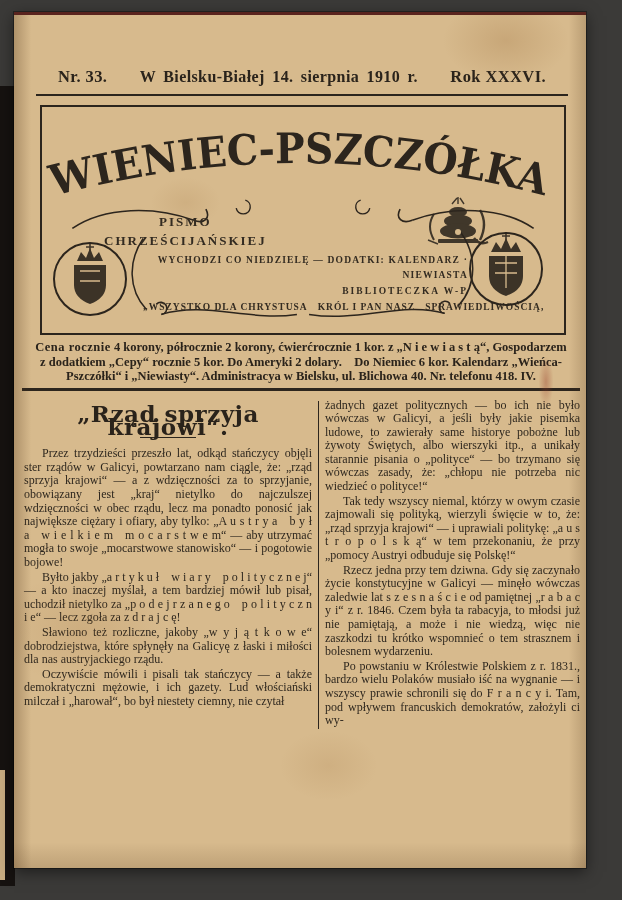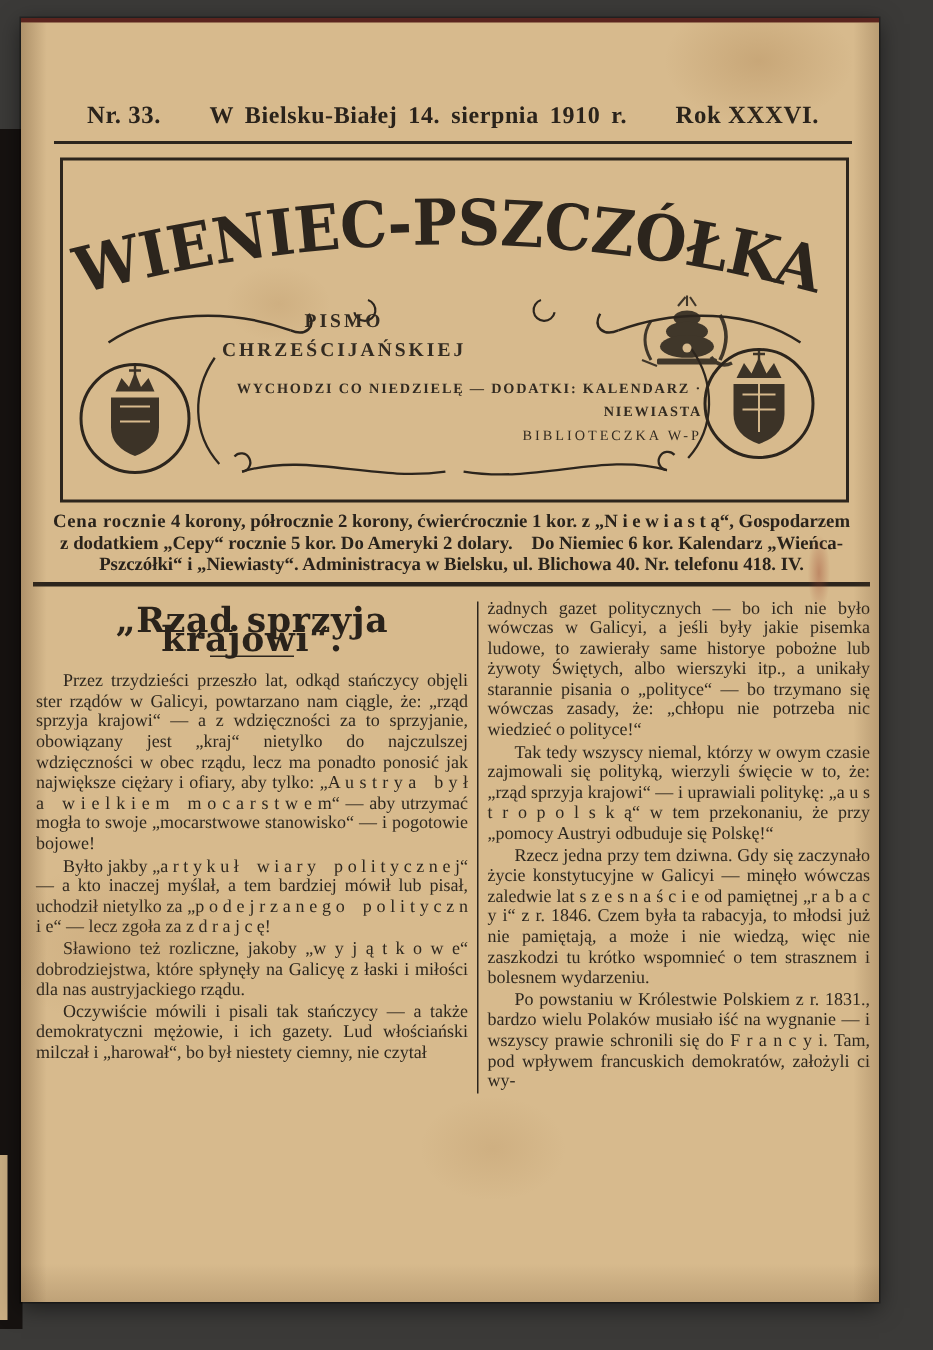--- a/index.html
+++ b/index.html
@@ -39,29 +39,29 @@
   .issue-header .date{font-size:16px;word-spacing:3px;}
   .header-rule{height:2px;background:#2c251d;margin:7px 18px 0 22px;}
   
   .masthead-box{
     position:relative;margin:9px 20px 0 26px;height:226px;
     border:2px solid #2c251d;
   }
   .masthead-title-svg{position:absolute;top:4px;left:2px;width:512px;height:100px;}
   .subtitle-row{
     position:absolute;top:97px;left:62px;right:62px;height:54px;
-    display:flex;justify-content:space-between;align-items:flex-start;margin-left:44px;
+    display:flex;justify-content:space-between;align-items:center;
   }
   .subtitle-block{font-size:13px;font-weight:bold;letter-spacing:2px;text-align:center;line-height:19px;color:#332b21;}
   .emblem-center{margin-top:-8px;}
   .center-stack{
     position:absolute;top:146px;left:96px;right:96px;text-align:right;color:#332b21;
   }
   .pub-line{font-size:9.5px;font-weight:bold;letter-spacing:1.2px;line-height:15px;}
-  .pub-line2{font-size:9.5px;font-weight:normal;letter-spacing:2px;line-height:16px;}
+  .pub-line2{font-size:9.5px;font-weight:bold;letter-spacing:2px;line-height:16px;}
   .motto{font-size:9.5px;font-weight:bold;letter-spacing:1px;line-height:17px;white-space:nowrap;}
   .motto span{margin:0 5px;}
   .motto .motto-big{font-size:12.5px;letter-spacing:1.5px;}
   .medallion{position:absolute;width:80px;height:84px;}
   .medallion.left{left:8px;top:128px;}
   .medallion.right{right:18px;top:118px;}
   .flourishes{position:absolute;inset:0;pointer-events:none;}
   
   .subscription{
     margin:2px 6px 0 8px;padding:3px 10px 4px;border-bottom:3px solid #2c251d;
@@ -140,20 +140,23 @@
           <path class="ink-line" stroke-width="2.4" d="M60 42 q6 8 14 4"></path>
           <path class="ink-line" stroke-width="2" d="M20 18 q-8 12 0 26"></path>
           <path class="ink-line" stroke-width="1.4" d="M14 44 l10 4"></path>
         </g>
       </svg>
     </div>
 
     <div class="center-stack">
       <div class="pub-line">WYCHODZI CO NIEDZIELĘ — DODATKI: KALENDARZ · NIEWIASTA</div>
       <div class="pub-line2">BIBLIOTECZKA W-P</div>
+      <div class="motto">
+        <span>„WSZYSTKO DLA CHRYSTUSA</span><span>KRÓL I PAN NASZ</span><span>SPRAWIEDLIWOŚCIĄ,</span>
+      </div>
     </div>
 
     <svg class="medallion left" viewBox="0 0 80 84">
       <circle class="ink-line" stroke-width="2" cx="40" cy="44" r="36"></circle>
       <g opacity="0.9">
         <path class="ink-line" stroke-width="1.6" d="M36 12 h8 M40 8 v8"></path>
         <path class="ink" d="M27 26 l4 -9 5 6 4 -10 4 10 5 -6 4 9 z"></path>
         <path class="ink" d="M24 30 h32 v20 q0 13 -16 19 q-16 -6 -16 -19 z"></path>
         <path d="M30 36 h20 M30 46 h20" stroke="#d7ba8d" stroke-width="1.4" fill="none"></path>
       </g>

